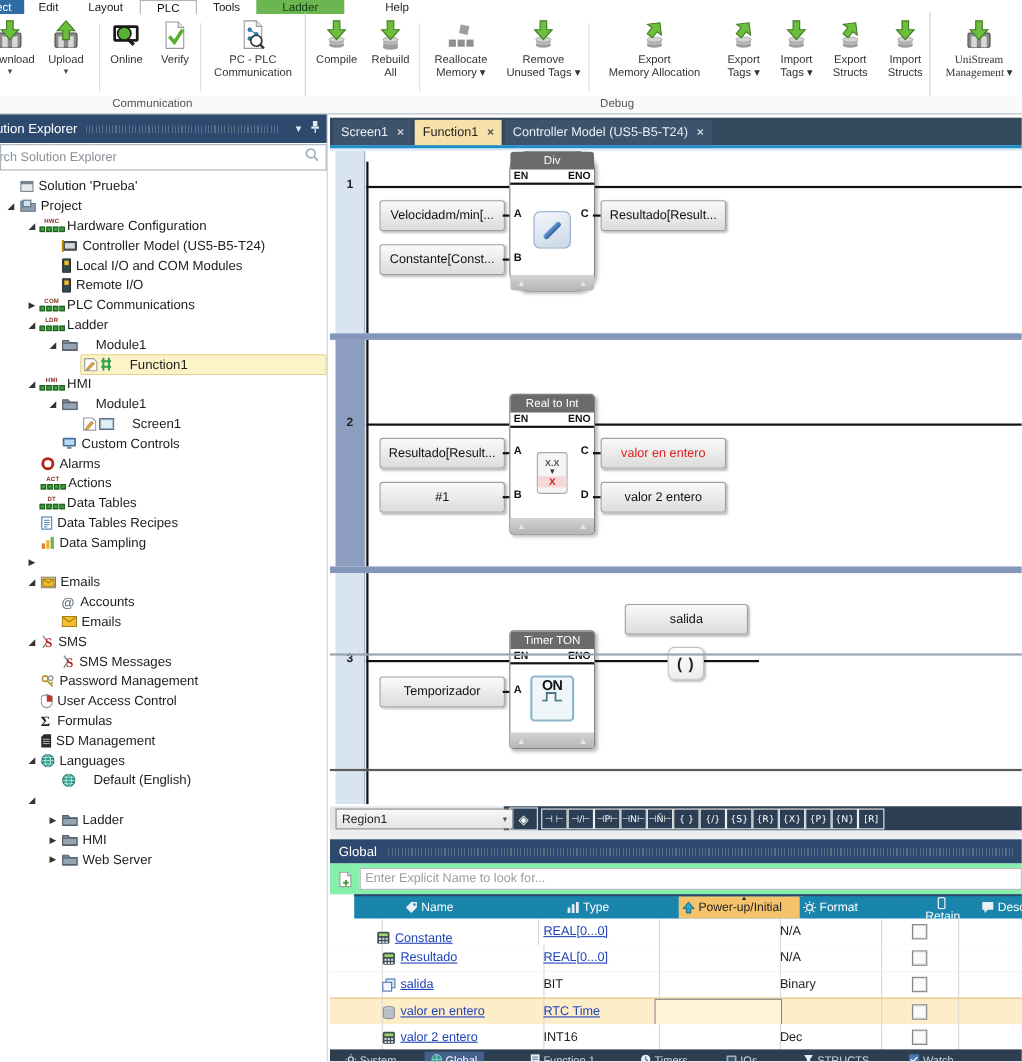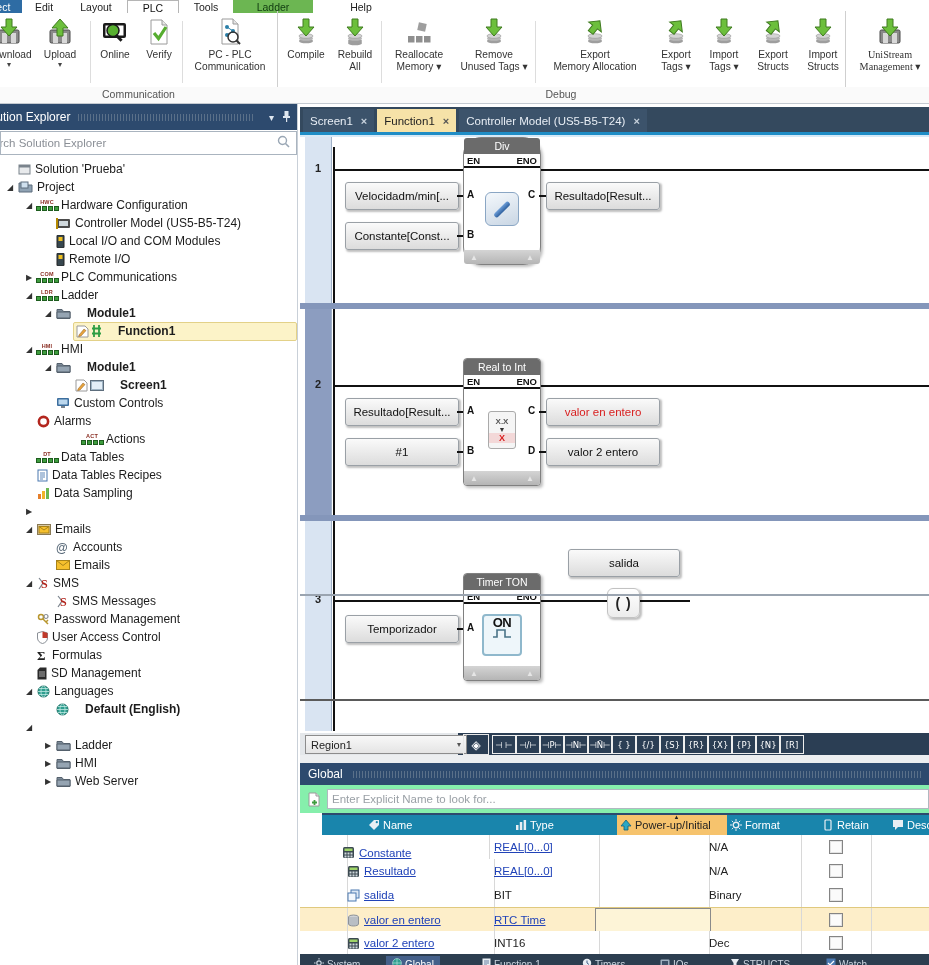--- a/index.html
+++ b/index.html
@@ -39,21 +39,21 @@
   .search-box{height:22px;margin:1px 0 0 0;border:1px solid #aab4bf;background:#fff;display:flex;
               align-items:center;overflow:hidden;}
   .search-box .ph{color:#8a8f96;font-size:11.5px;margin-left:-26px;padding-left:4px;flex:1;
                   white-space:nowrap;}
   #tree{position:absolute;left:0;top:53px;right:0;bottom:0;overflow:hidden;padding-top:3px;}
   .tree-row{display:flex;align-items:center;height:18px;font-size:12px;color:#1c1c1c;white-space:nowrap;}
   .tree-row .exp{width:12px;font-size:8px;color:#333;flex:0 0 12px;text-align:center;}
   .row-hl{display:flex;align-items:center;flex:1;height:17px;border-radius:2px;}
   .hl-sel{background:#fcf3c8;border:1px solid #e3d188;}
   .tree-label{margin-left:4px;}
-  .tree-label.b{font-weight:bold;padding-left:12px;}
+  .tree-label.b{font-weight:normal;padding-left:12px;}
   .ticon{display:inline-flex;align-items:center;justify-content:center;margin-left:2px;}
   .chip{display:inline-flex;flex-direction:column;align-items:center;width:20px;margin-left:2px;}
   .chip .cl{font-size:5.5px;font-weight:bold;color:#8a2d22;line-height:5px;letter-spacing:.2px;}
   .chip .cd{display:flex;gap:1px;margin-top:1px;}
   .chip .cd i{width:3px;height:3px;background:#3f9d3f;border:0.5px solid #1d5c1d;}
 
   
   #tabbar{position:absolute;left:300px;top:107px;width:629px;height:25px;background:#34495e;
           display:flex;align-items:flex-end;}
   .dtab{height:23px;margin-left:3px;display:flex;align-items:center;padding:0 7px;font-size:11.5px;
@@ -579,21 +579,21 @@
           <span class="exp"></span>
           <span class="row-hl">
             <span class="ticon">
               <svg width="13" height="13" viewBox="0 0 13 13">
                 <circle cx="6.5" cy="6.5" r="4.6" fill="none" stroke="#b3261e" stroke-width="2.6"></circle>
               </svg>
             </span>
             <span class="tree-label">Alarms</span>
           </span>
         </div>
-        <div class="tree-row" style="padding-left: 38px; margin-left: 30px;">
+        <div class="tree-row" style="padding-left: 24px;">
           <span class="exp"></span>
           <span class="row-hl">
             <span class="chip">
               <span class="cl">ACT</span>
               <span class="cd">
                 <i></i>
                 <i></i>
                 <i></i>
                 <i></i>
               </span>
@@ -1024,21 +1024,21 @@
           <span>Power-up/Initial</span>
           <span class="sort">▲</span>
         </div>
         <div class="th" style="left: 405px; width: 92px;">
           <svg width="12" height="12" viewBox="0 0 12 12">
             <circle cx="6" cy="6" r="2.8" fill="none" stroke="#e8eef3" stroke-width="1.4"></circle>
             <path d="M6 0v2M6 10v2M0 6h2M10 6h2M1.8 1.8l1.4 1.4M8.8 8.8l1.4 1.4M10.2 1.8L8.8 3.2M3.2 8.8L1.8 10.2" stroke="#e8eef3"></path>
           </svg>
           <span>Format</span>
         </div>
-        <div class="th" style="left: 497px; width: 70px;">
+        <div class="th" style="left: 497px; width: 70px; flex-direction: column;">
           <svg width="12" height="12" viewBox="0 0 12 12">
             <rect x="3" y="1" width="6" height="10" rx="1" fill="none" stroke="#e8eef3" stroke-width="1.2"></rect>
           </svg>
           <span>Retain</span>
         </div>
         <div class="th" style="left: 567px; width: 62px;">
           <svg width="12" height="12" viewBox="0 0 12 12">
             <path d="M1 1h10v7H6L3 11V8H1z" fill="#e8eef3"></path>
           </svg>
           <span>Description</span>

